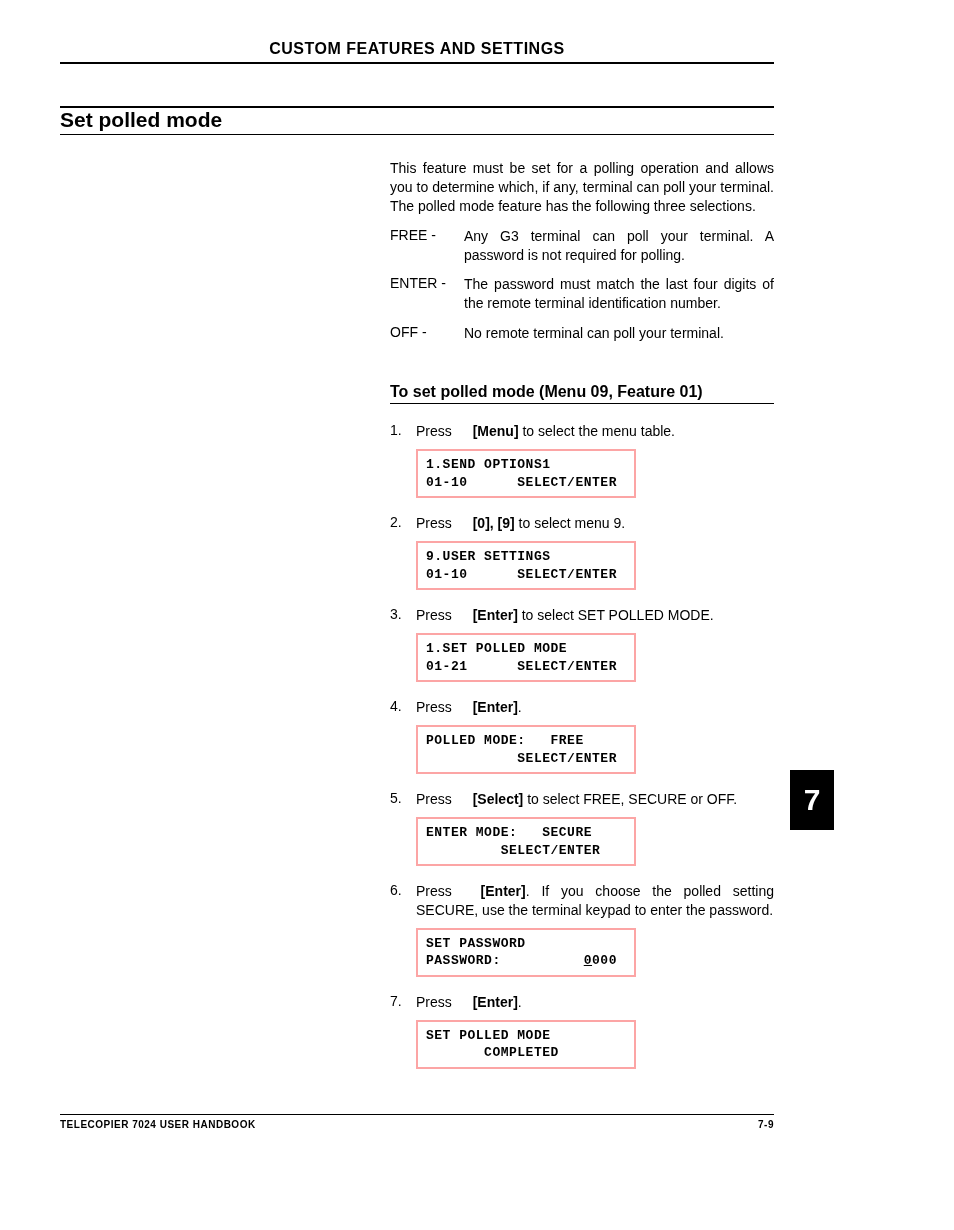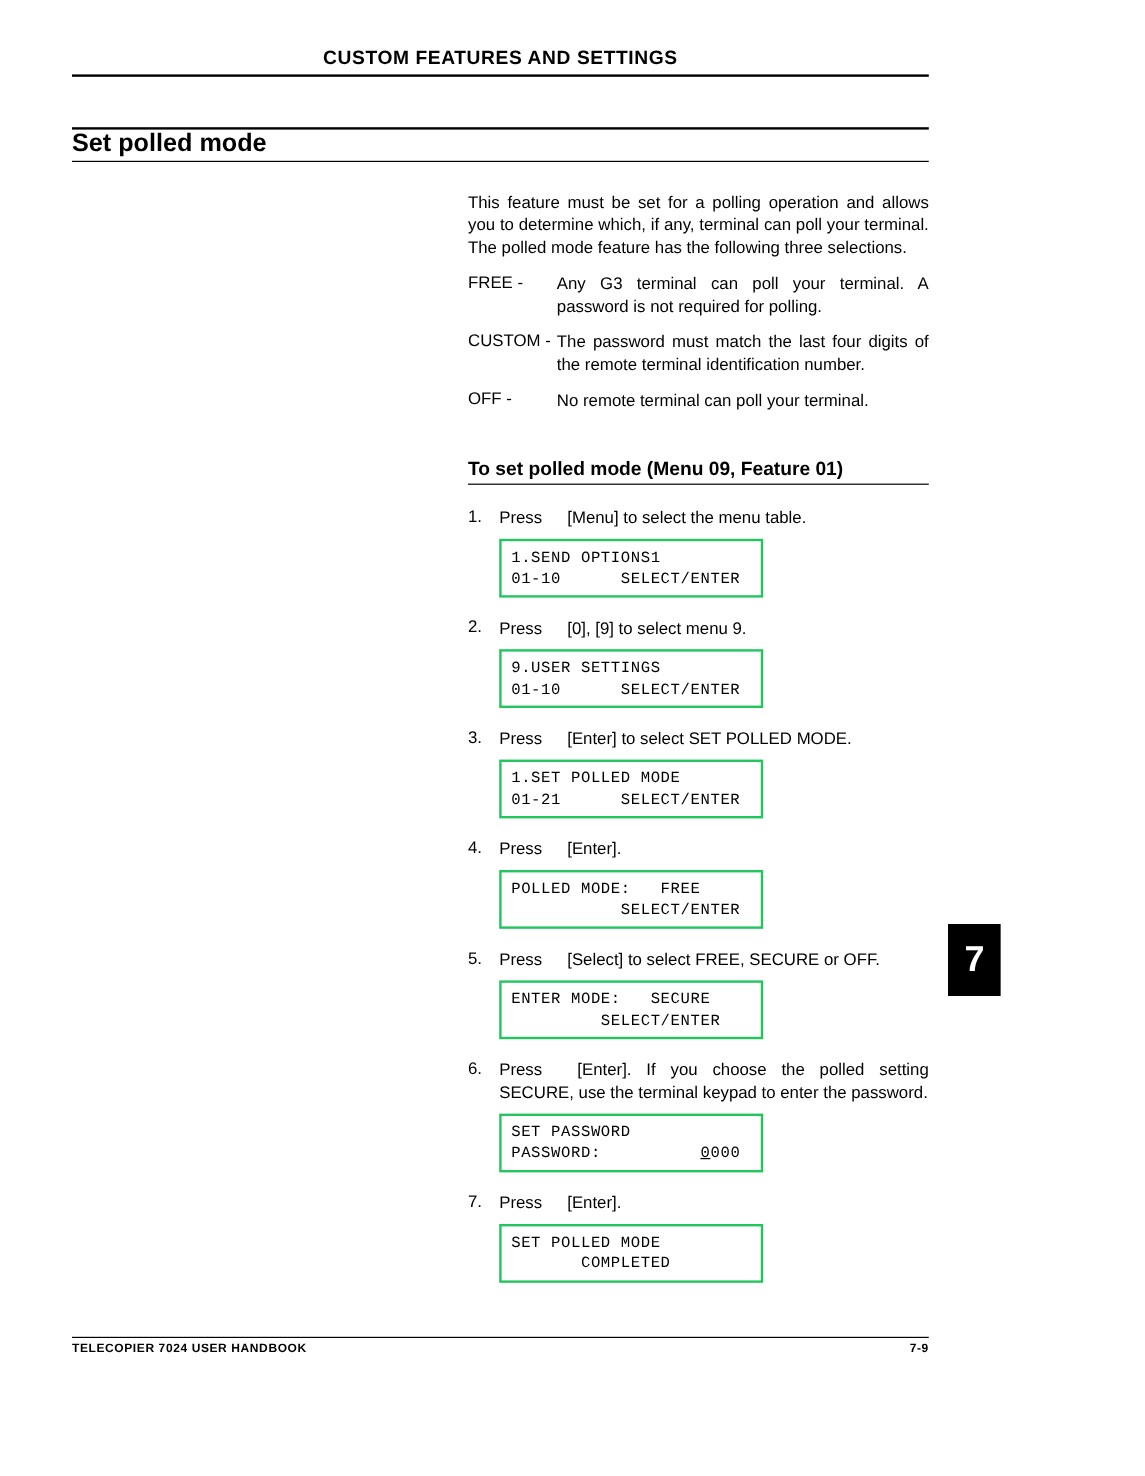--- a/index.html
+++ b/index.html
@@ -56,26 +56,26 @@
     margin-top: 40px;
   }
   .subhead-underline {
     border: none;
     border-top: 1.5px solid #000;
     margin: 0 0 18px 0;
   }
   .step { display: flex; margin-bottom: 8px; }
   .step-num { width: 26px; flex: none; }
   .step-text { flex: 1; line-height: 1.35; text-align: justify; }
-  .step-text b { font-weight: normal; padding-left: 17px; }
+  .step-text b { font-weight: bold; padding-left: 17px; }
   .lcd {
     font-family: "Courier New", monospace;
-    font-weight: normal;
+    font-weight: bold;
     font-size: 13px;
-    border: 2px solid #22c55e;
+    border: 2px solid #fca5a5;
     padding: 5px 8px;
     width: 200px;
     margin: 6px 0 16px 26px;
     line-height: 1.35;
     white-space: pre;
     letter-spacing: 0.5px;
   }
   .tab-marker {
     position: absolute;
     right: 0;
@@ -125,21 +125,21 @@
 <div class="content">
 
   <div class="intro">This feature must be set for a polling operation and allows you to determine which, if any, terminal can poll your terminal. The polled mode feature has the following three selections.</div>
 
   <div class="def-list" id="defs">
       <div class="def-row">
         <div class="def-term">FREE -</div>
         <div class="def-desc">Any G3 terminal can poll your terminal.  A password is not required for polling.</div>
       </div>
       <div class="def-row">
-        <div class="def-term">CUSTOM -</div>
+        <div class="def-term">ENTER -</div>
         <div class="def-desc">The password must match the last four digits of the remote terminal identification number.</div>
       </div>
       <div class="def-row">
         <div class="def-term">OFF -</div>
         <div class="def-desc">No remote terminal can poll your terminal.</div>
       </div>
     </div>
 
   <div class="subhead">To set polled mode (Menu 09, Feature 01)</div>
   <hr class="subhead-underline">

